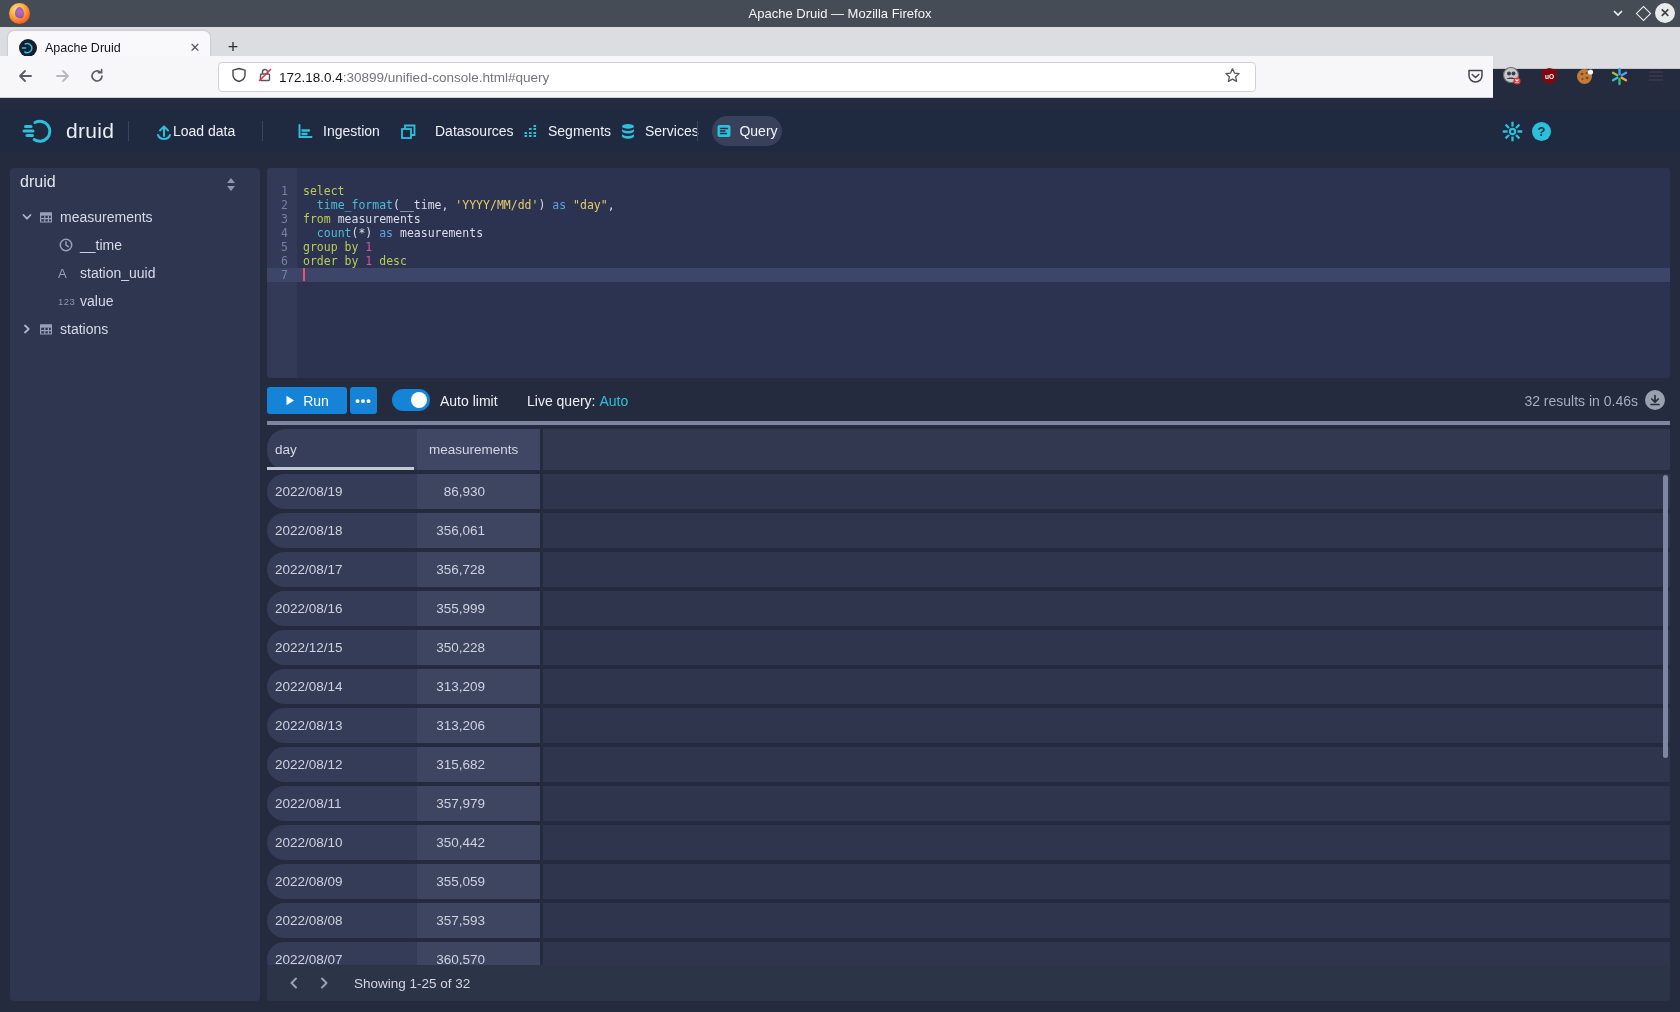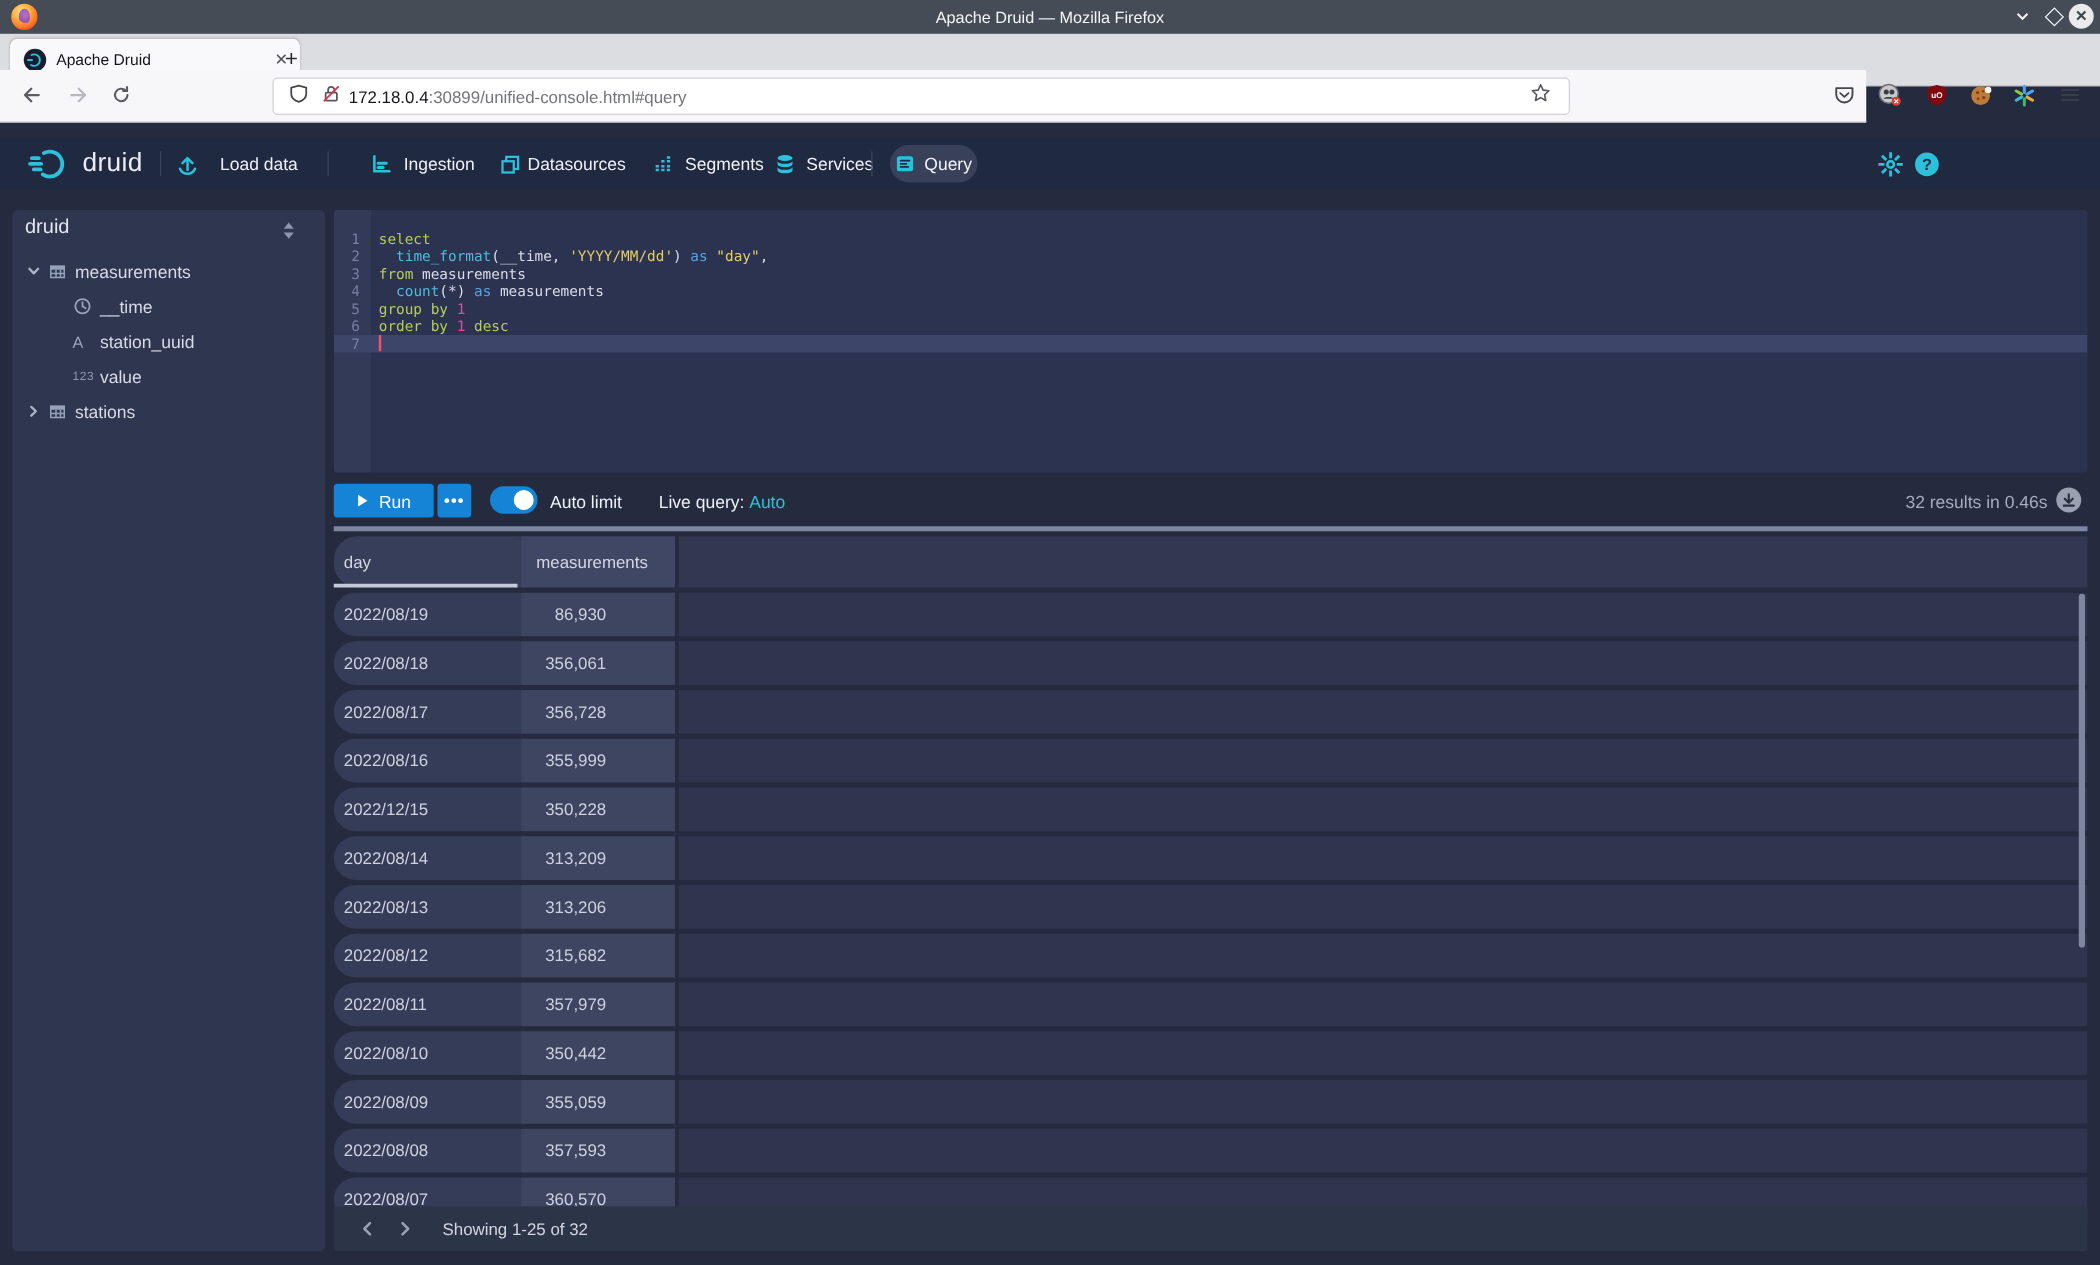--- a/index.html
+++ b/index.html
@@ -16,21 +16,21 @@
   .win-title{position:absolute;left:0;right:0;top:0;height:27px;line-height:27px;text-align:center;
              color:#f4f5f7;font-size:13px;}
   .win-btn{position:absolute;top:3px;width:20px;height:20px;display:flex;align-items:center;justify-content:center;}
   .win-min{left:1608px;} .win-max{left:1633px;}
   .diamond{width:9px;height:9px;border:1.6px solid #f1f2f3;transform:rotate(45deg);}
   .win-close{left:1655px;width:20px;height:20px;border-radius:50%;background:#e9eaeb;color:#3b4148;
              font-size:12px;font-weight:bold;line-height:20px;text-align:center;}
 
   
   .tabbar{left:0;top:27px;width:1680px;height:41px;background:#dcdde1;border-bottom:1px solid #c6c7cc;}
-  .tab{position:absolute;left:8px;top:4px;width:232px;height:33px;background:#f9f9fb;border-radius:6px;
+  .tab{position:absolute;left:8px;top:4px;width:202px;height:33px;background:#f9f9fb;border-radius:6px;
        box-shadow:0 0 2px rgba(0,0,0,.25);display:flex;align-items:center;}
   .favicon{width:18px;height:18px;border-radius:50%;background:#161e30;margin:0 8px 0 11px;position:relative;}
   .tab-title{font-size:12.5px;color:#15141a;flex:1;}
   .tab-close{width:22px;height:22px;text-align:center;line-height:22px;color:#55555e;font-size:13px;margin-right:4px;border-radius:4px;}
   .newtab{position:absolute;left:220px;top:8px;width:26px;height:26px;text-align:center;line-height:25px;
           font-size:18px;color:#2b2b33;font-weight:300;}
 
   
   .navbar{left:0;top:56px;width:1493px;height:41px;background:#f7f7f9;border-bottom:1px solid #d0d0d4;}
   .nav-ic{position:absolute;top:9px;width:22px;height:22px;display:flex;align-items:center;justify-content:center;}
@@ -239,38 +239,38 @@
       <svg width="40" height="26" viewBox="0 0 40 26">
         <path d="M13 4.5 A10 10 0 1 1 12.2 21.5" fill="none" stroke="#2cc0dd" stroke-width="3" stroke-linecap="round"></path>
         <path d="M3.5 8.5 h5.5" stroke="#2cc0dd" stroke-width="3" stroke-linecap="round"></path>
         <path d="M2 13 h9" stroke="#2cc0dd" stroke-width="3" stroke-linecap="round"></path>
         <path d="M5 17.5 h5.5" stroke="#2cc0dd" stroke-width="3" stroke-linecap="round"></path>
       </svg>
     </div>
     <div class="dh-item brand-text" style="left:66px;">druid</div>
     <div class="dh-sep" style="left:128px;"></div>
 
-    <div class="dh-item" style="left:141px;gap:17px;">
+    <div class="dh-item" style="left:155px;gap:0;">
       <svg width="18" height="18" viewBox="0 0 18 18">
           <path d="M9 14 V5 M5 8.5 L9 4.5 l4 4" fill="none" stroke="#2cc0dd" stroke-width="2" stroke-linecap="round" stroke-linejoin="round"></path>
           <path d="M3 13 a6.5 6.5 0 0 0 12 0" fill="none" stroke="#2cc0dd" stroke-width="2" stroke-linecap="round"></path>
         </svg>
       <span>Load data</span>
     </div>
     <div class="dh-sep" style="left:262px;"></div>
 
     <div class="dh-item" style="left:297px;gap:9px;">
       <svg width="17" height="17" viewBox="0 0 17 17">
           <path d="M2.5 2 v12 h12" fill="none" stroke="#2cc0dd" stroke-width="2" stroke-linecap="round"></path>
           <path d="M5.5 11 h4 M5.5 7.5 h6.5" stroke="#2cc0dd" stroke-width="2.4" stroke-linecap="round"></path>
         </svg>
       <span>Ingestion</span>
     </div>
 
-    <div class="dh-item" style="left:400px;gap:5px;">
+    <div class="dh-item" style="left:400px;gap:18px;">
       <svg width="17" height="17" viewBox="0 0 17 17">
           <rect x="2" y="6" width="9" height="9" fill="none" stroke="#2cc0dd" stroke-width="1.8"></rect>
           <path d="M5 6 V2.5 h9.5 V12 H11" fill="none" stroke="#2cc0dd" stroke-width="1.8"></path>
         </svg>
       <span>Datasources</span>
     </div>
 
     <div class="dh-item" style="left:522px;gap:9px;">
       <svg width="17" height="17" viewBox="0 0 17 17" fill="#2cc0dd">
         <rect x="2.5" y="9" width="2.6" height="2"></rect>

